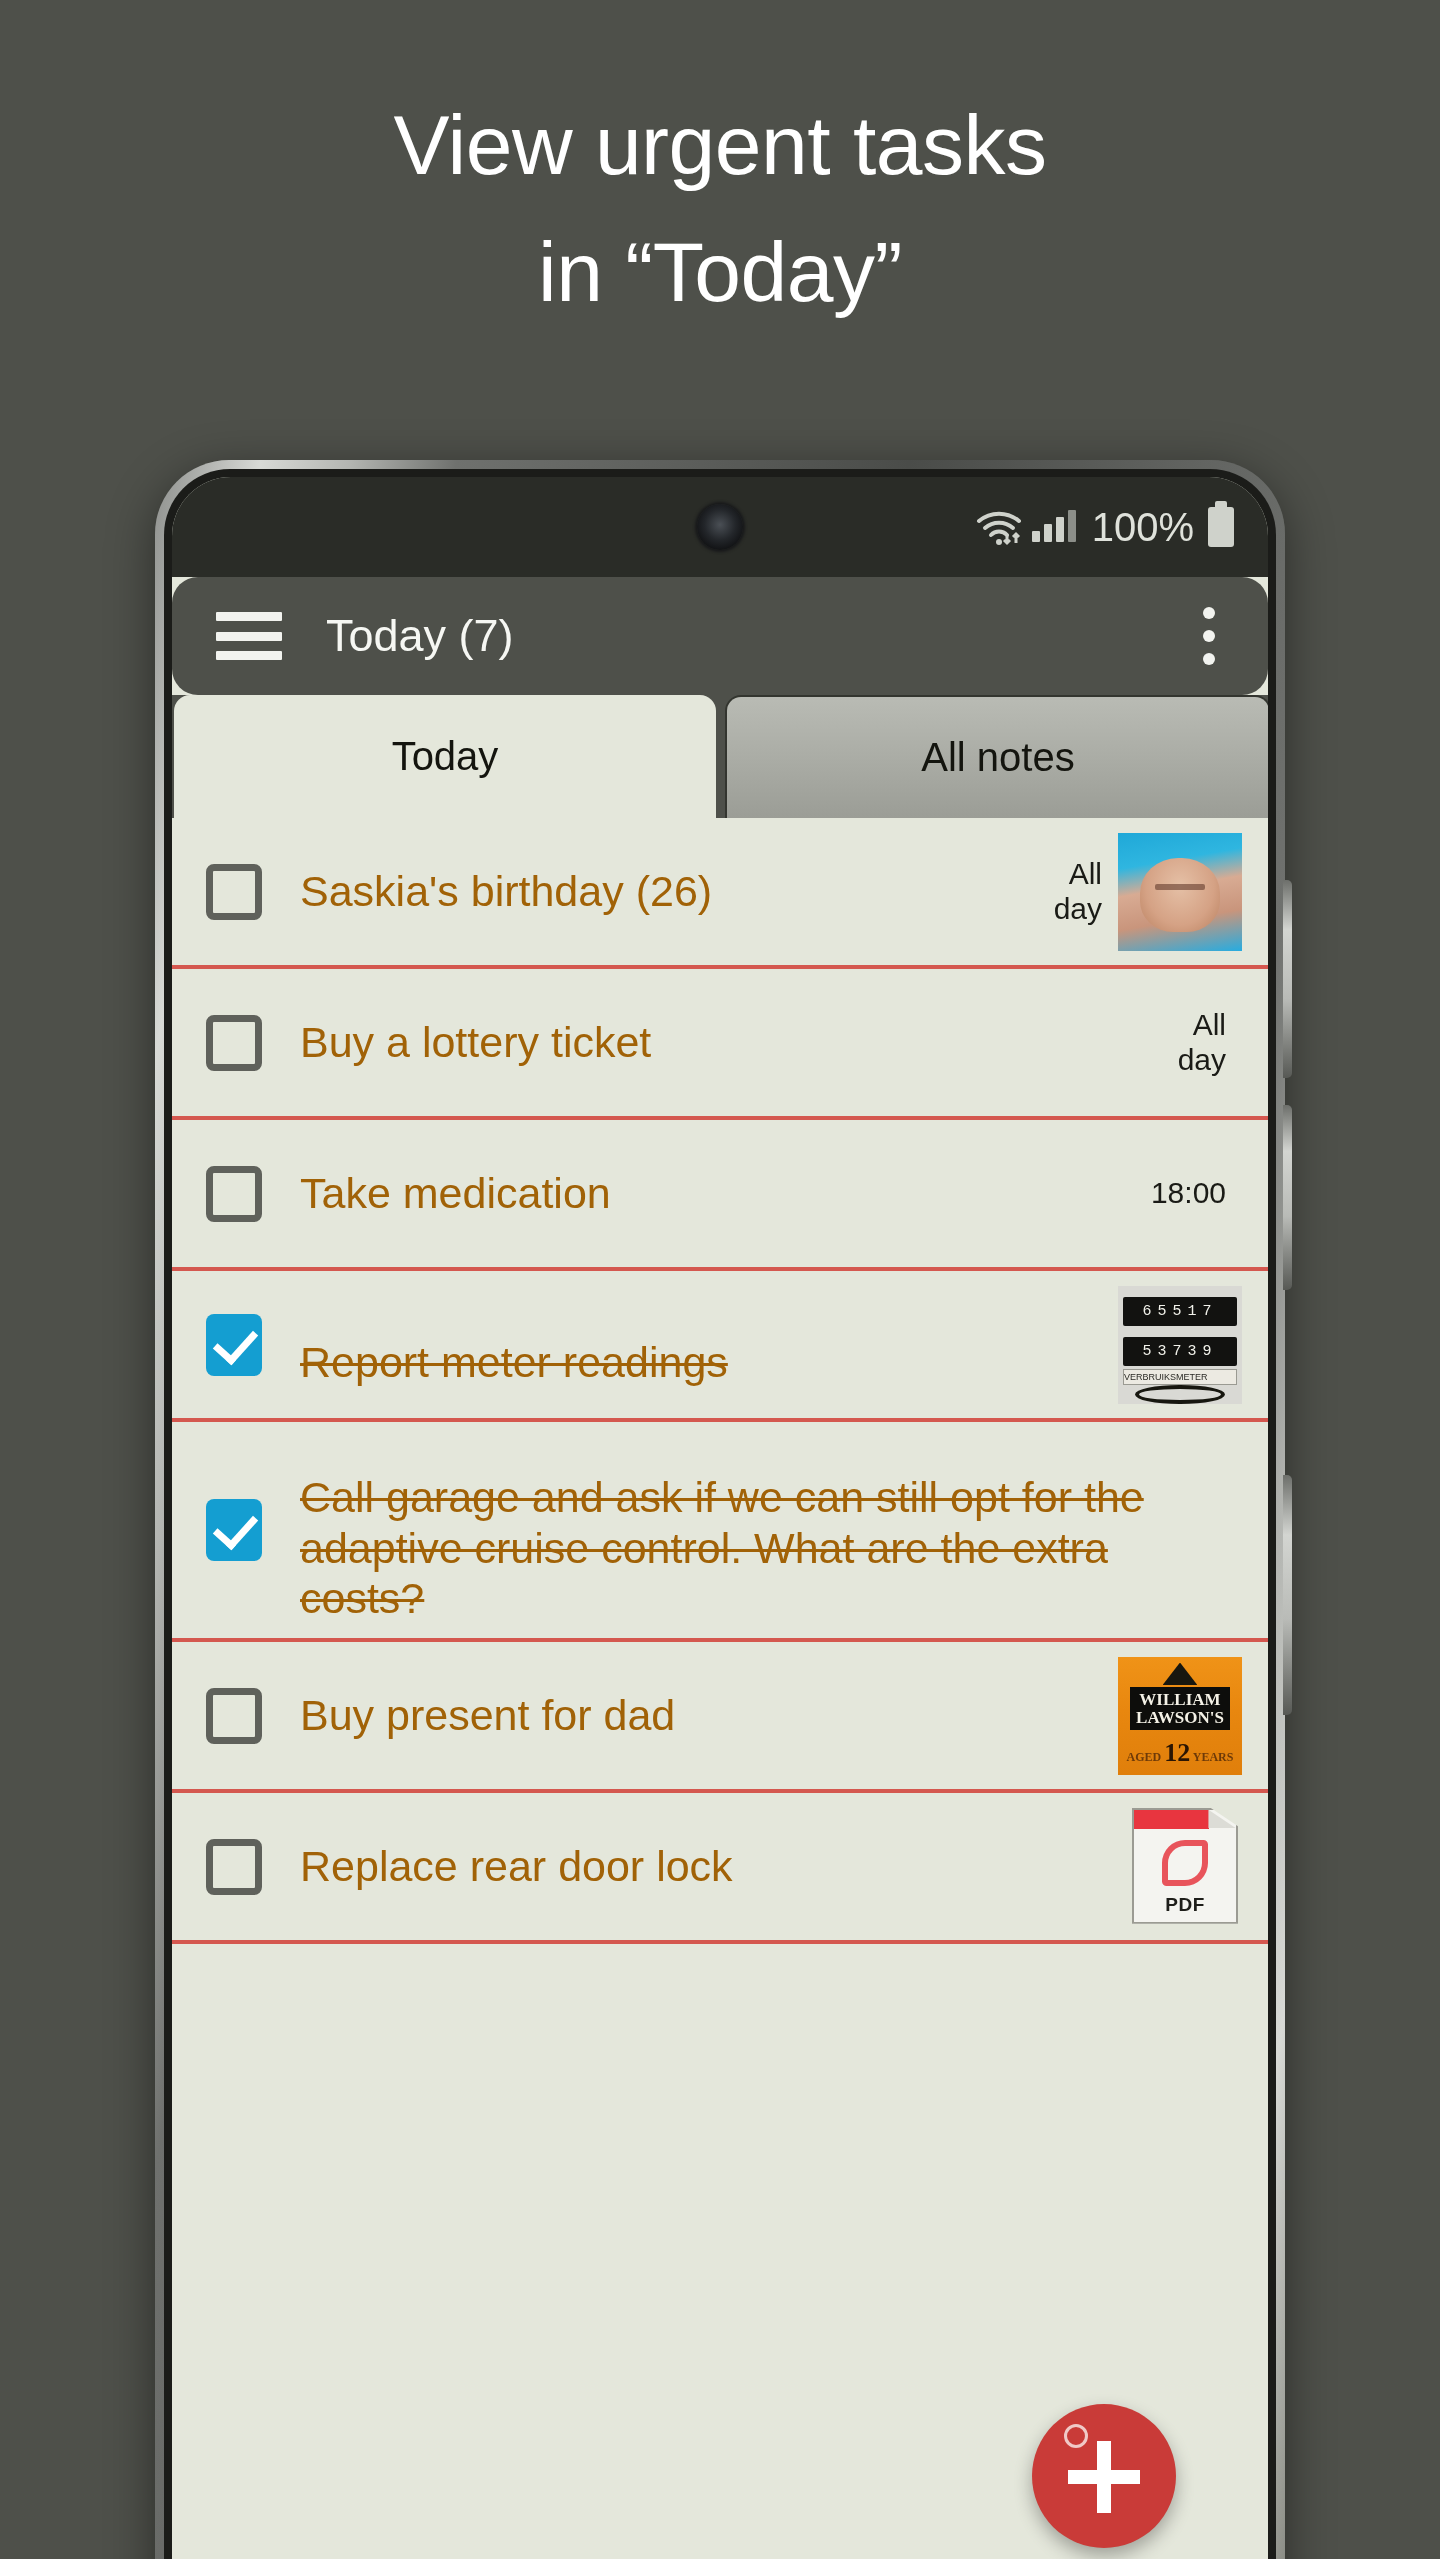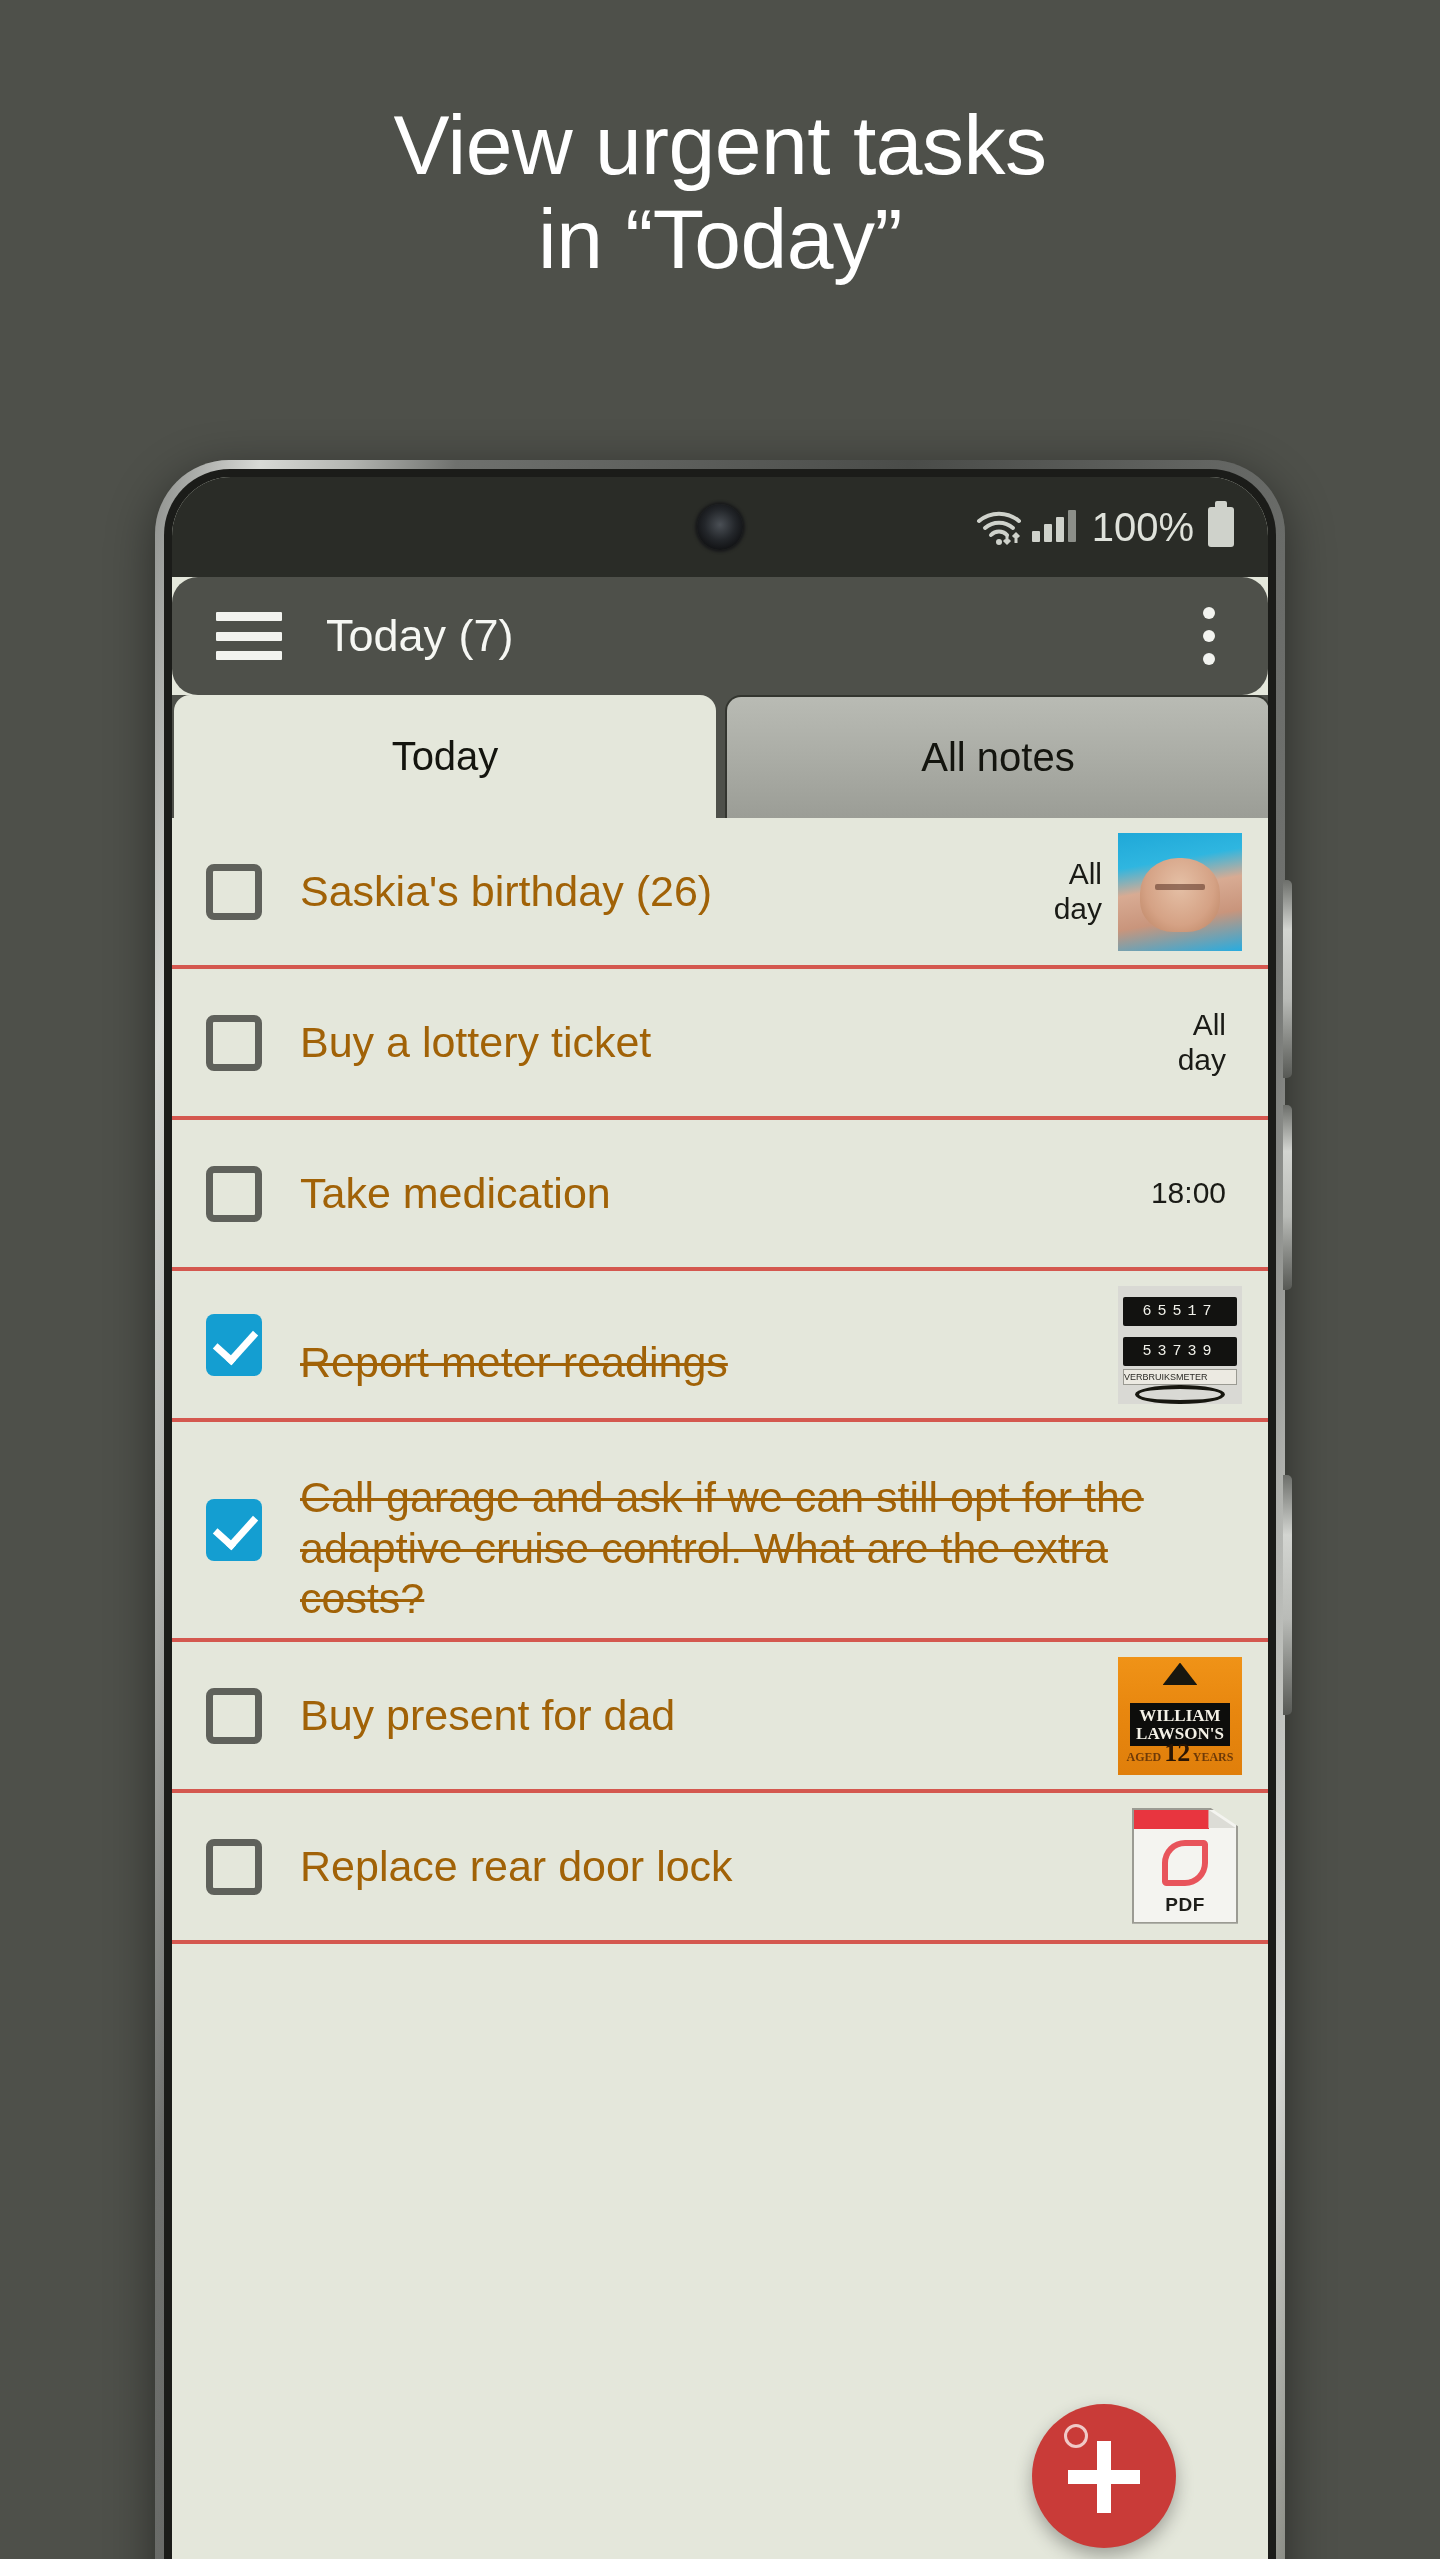--- a/index.html
+++ b/index.html
@@ -25,21 +25,21 @@
     top: 98px;
     left: 0;
     width: 1440px;
     text-align: center;
     color: #ffffff;
     font-size: 84px;
     line-height: 1.12;
     font-weight: 400;
     letter-spacing: -0.5px;
   }
-  .headline .l2 { display: block; }
+  .headline .l2 { display: block; margin-top: 33px; }
 
   
   #phone {
     position: absolute;
     left: 155px;
     top: 460px;
     width: 1130px;
     height: 2150px;
     border-radius: 74px 74px 0 0;
     background: linear-gradient(100deg,#8d8f8c 0%, #d8dad6 7%, #b3b5b1 13%, #6f716e 20%,
@@ -253,21 +253,21 @@
     position:absolute; left:14%; bottom:0; width:72%; height:16%;
     border:4px solid #17170f; border-radius:50%;
   }
 
   
   .th-whisky { background: linear-gradient(180deg,#f09317 0%, #e8870f 45%, #e07f0b 100%); }
   .th-whisky .wbox {
     position:absolute; left:10%; top:26%; width:80%; height:36%;
     background:#0d0d0b; color:#f4f1e6;
     display:flex; flex-direction:column; align-items:center; justify-content:center;
-    font-family:"Liberation Serif", serif; font-size:17px; line-height:1.05; font-weight:700;margin-top:16px;
+    font-family:"Liberation Serif", serif; font-size:17px; line-height:1.05; font-weight:700;
   }
   .th-whisky .wtop {
     position:absolute; left:36%; top:5%; width:28%; height:19%;
     background:#18170f; clip-path: polygon(50% 0, 100% 100%, 0 100%);
   }
   .th-whisky .wage {
     position:absolute; left:0; bottom:6%; width:100%;
     text-align:center; color:#6e3a08;
     font-family:"Liberation Serif", serif; font-size:12px; font-weight:700;
   }

